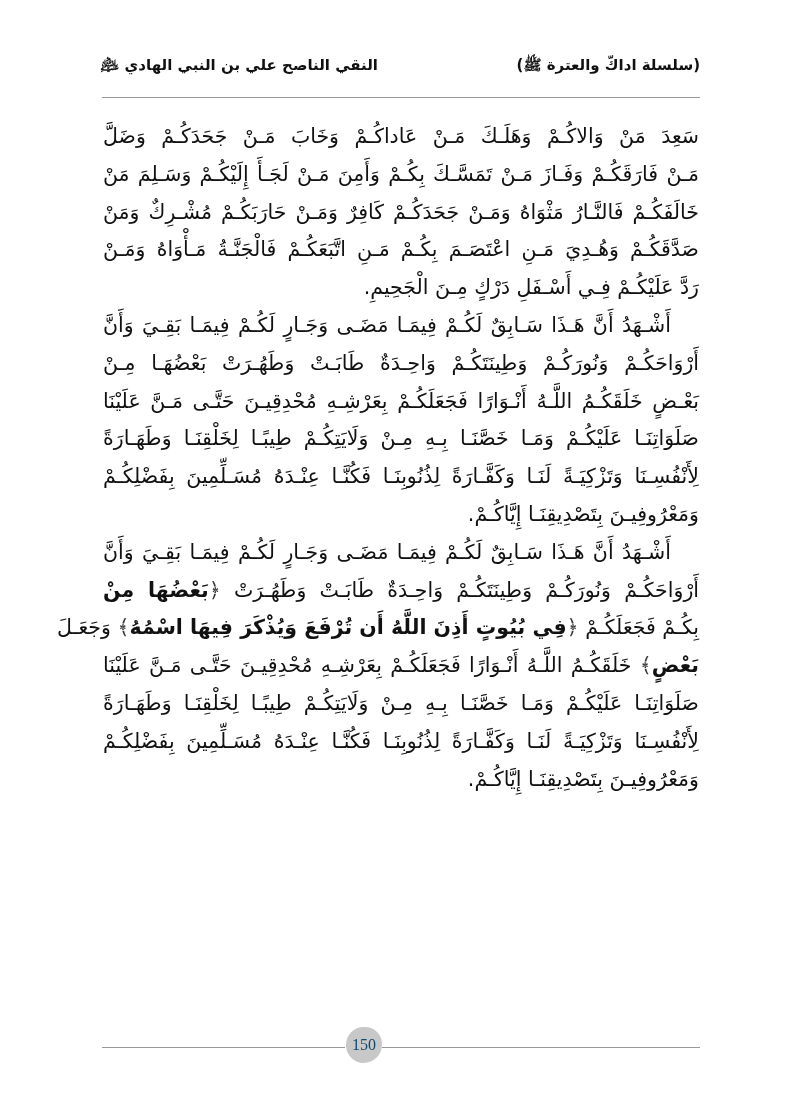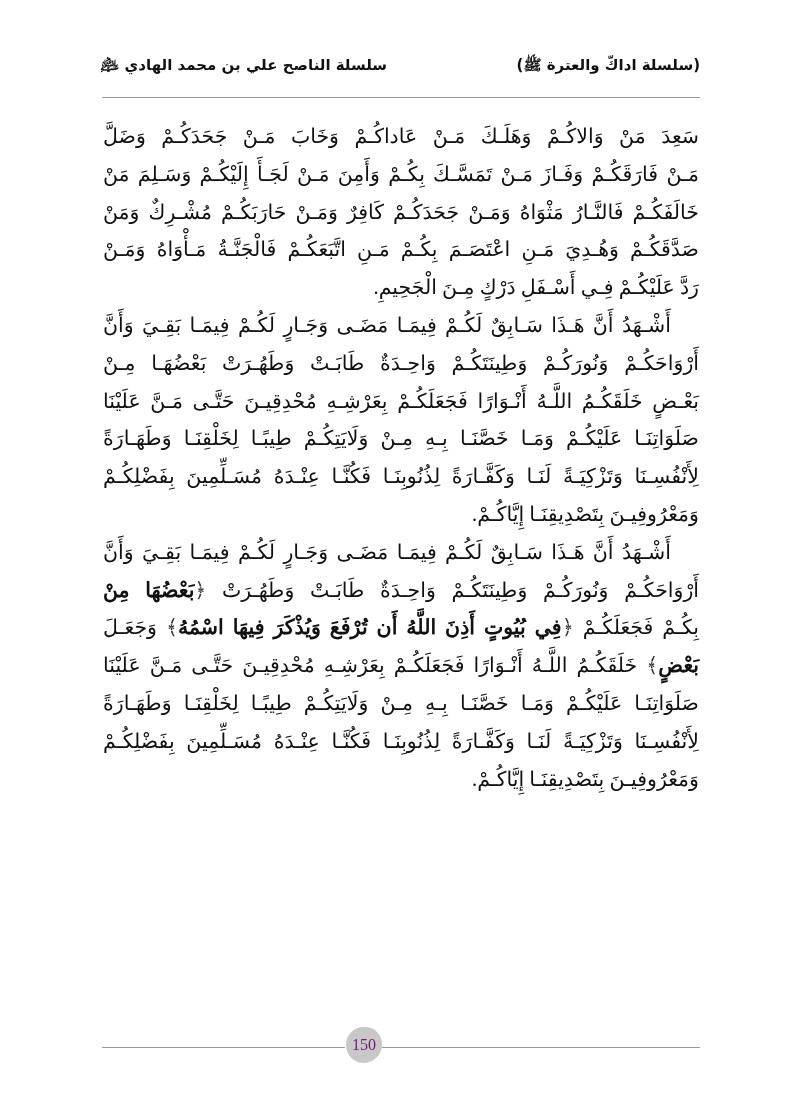--- a/index.html
+++ b/index.html
@@ -1,34 +1,34 @@
 <!DOCTYPE html>
 <html><head>
   <meta charset="utf-8">
   <style>
     html, body { margin: 0; padding: 0; background: #ffffff; }
     body { width: 800px; height: 1100px; position: relative; overflow: hidden; font-family: "DejaVu Sans", sans-serif; color: #111; }
     .header { position: absolute; left: 100px; right: 100px; top: 52px; height: 30px; direction: rtl; display: flex; justify-content: space-between; align-items: center; font-weight: bold; font-size: 15px; }
     .header-rule { position: absolute; left: 102px; right: 100px; top: 97px; height: 0; border-top: 1.5px solid #999; }
     .content { position: absolute; left: 103px; right: 101px; top: 118px; direction: rtl; text-align: justify; text-align-last: justify; font-family: "DejaVu Sans", sans-serif; font-size: 20.5px; line-height: 37.8px; }
-    .content .line { display: block; white-space: nowrap; text-align: justify; text-align-last: justify; font-family: Liberation Serif, serif; }
+    .content .line { display: block; white-space: nowrap; text-align: justify; text-align-last: justify; }
     .content .line.last { text-align-last: right; }
     .content .indent { padding-right: 28px; }
     .orn { color: #333; }
     .quran { font-weight: bold; }
     .footer-rule-left { position: absolute; left: 102px; width: 243px; top: 1047px; border-top: 1.5px solid #999; }
     .footer-rule-right { position: absolute; left: 382px; width: 318px; top: 1047px; border-top: 1.5px solid #999; }
-    .page-num { position: absolute; left: 346px; top: 1027px; width: 36px; height: 36px; border-radius: 50% 48% 52% 50%; background: #c8c8c8; display: flex; align-items: center; justify-content: center; font-family: "Liberation Serif", serif; font-size: 16px; color: #701a75; }
+    .page-num { position: absolute; left: 346px; top: 1027px; width: 36px; height: 36px; border-radius: 50% 48% 52% 50%; background: #c8c8c8; display: flex; align-items: center; justify-content: center; font-family: "Liberation Serif", serif; font-size: 16px; color: #0c4a6e; }
   </style>
 </head>
 <body>
 
 <div class="header">
   <span>(سلسلة اداكّ والعترة ﷺ)</span>
-  <span>سلسلة الناصح علي بن محمد الهادي ﵇</span>
+  <span>النقي الناصح علي بن النبي الهادي ﵇</span>
 </div>
 <div class="header-rule"></div>
 
 <div class="content">
   <div>
     <span class="line">سَعِدَ مَنْ وَالاكُـمْ وَهَلَـكَ مَـنْ عَاداكُـمْ وَخَابَ مَـنْ جَحَدَكُـمْ وَضَلَّ</span>
     <span class="line">مَـنْ فَارَقَكُـمْ وَفَـازَ مَـنْ تَمَسَّـكَ بِكُـمْ وَأَمِنَ مَـنْ لَجَـأَ إِلَيْكُـمْ وَسَـلِمَ مَنْ</span>
     <span class="line">خَالَفَكُـمْ فَالنَّـارُ مَثْوَاهُ وَمَـنْ جَحَدَكُـمْ كَافِرٌ وَمَـنْ حَارَبَكُـمْ مُشْـرِكٌ وَمَنْ</span>
     <span class="line">صَدَّقَكُـمْ وَهُـدِيَ مَـنِ اعْتَصَـمَ بِكُـمْ مَـنِ اتَّبَعَكُـمْ فَالْجَنَّـةُ مَـأْوَاهُ وَمَـنْ</span>
     <span class="line last">رَدَّ عَلَيْكُـمْ فِـي أَسْـفَلِ دَرْكٍ مِـنَ الْجَحِيمِ.</span>

